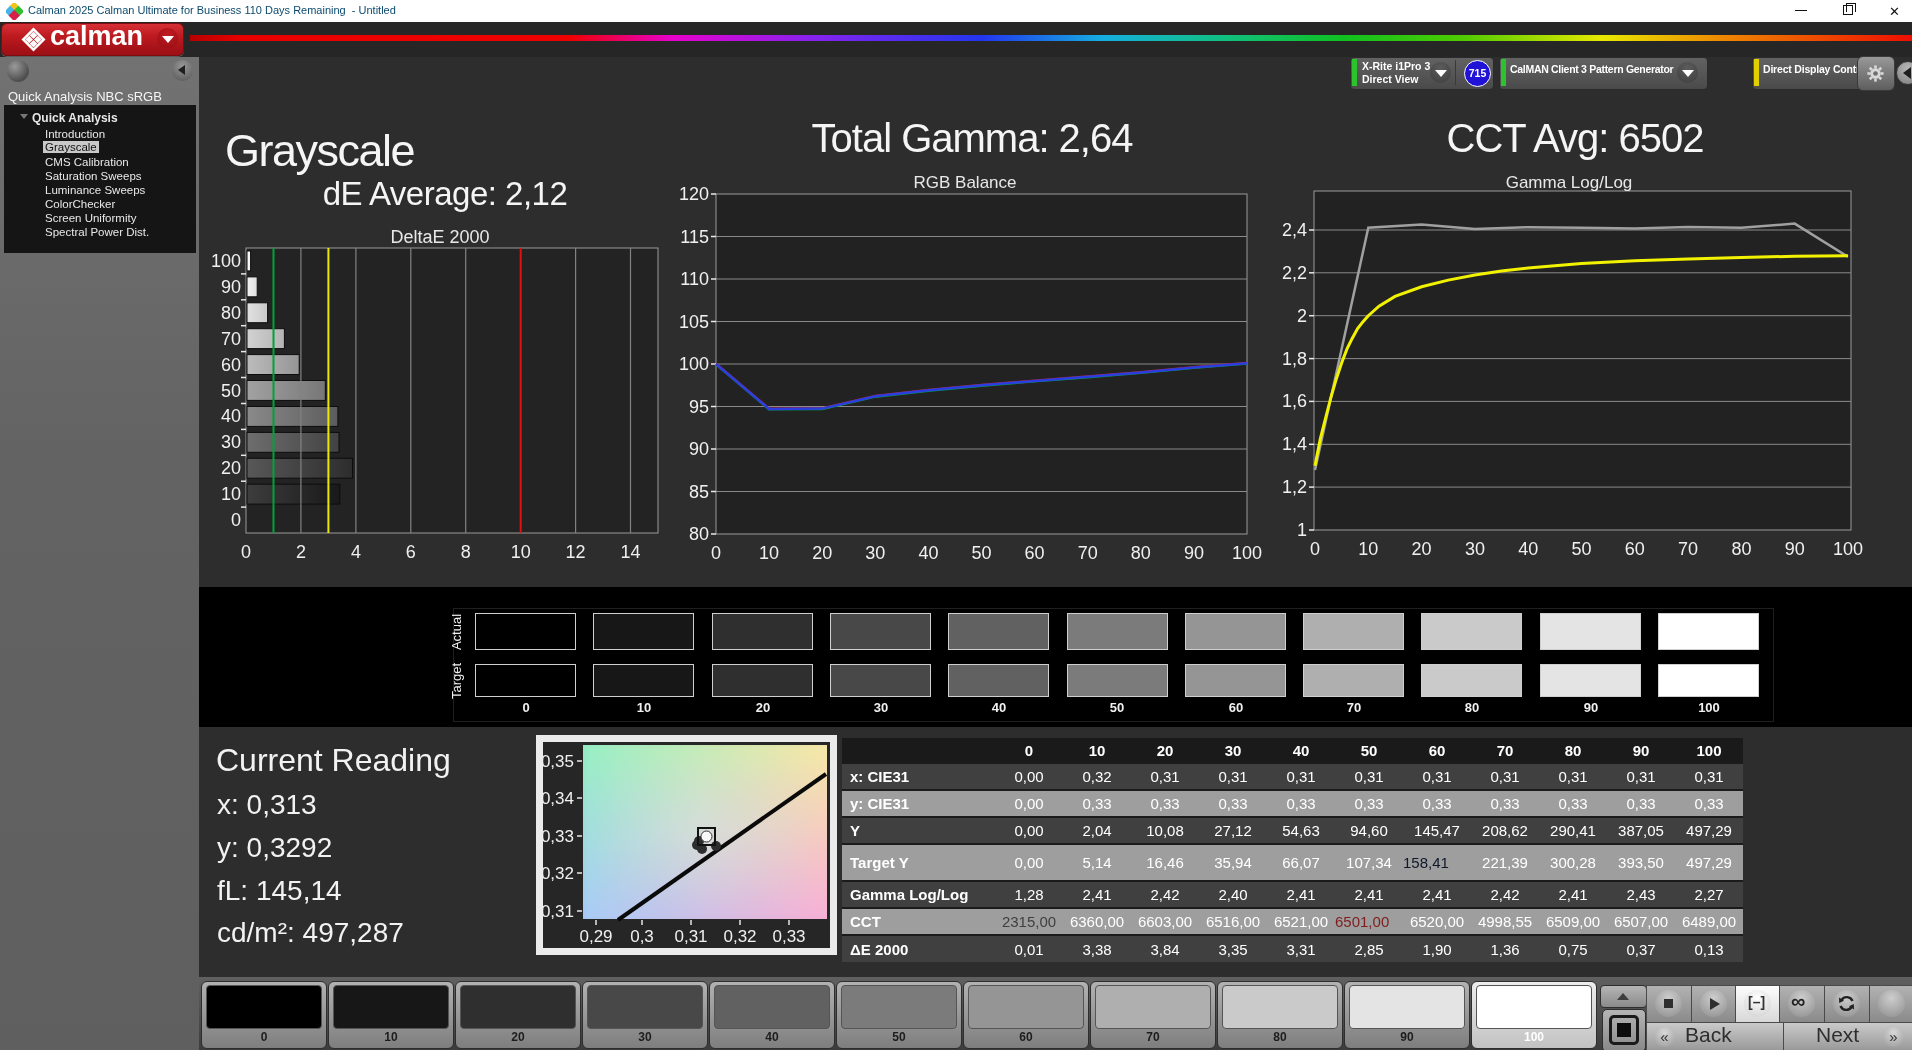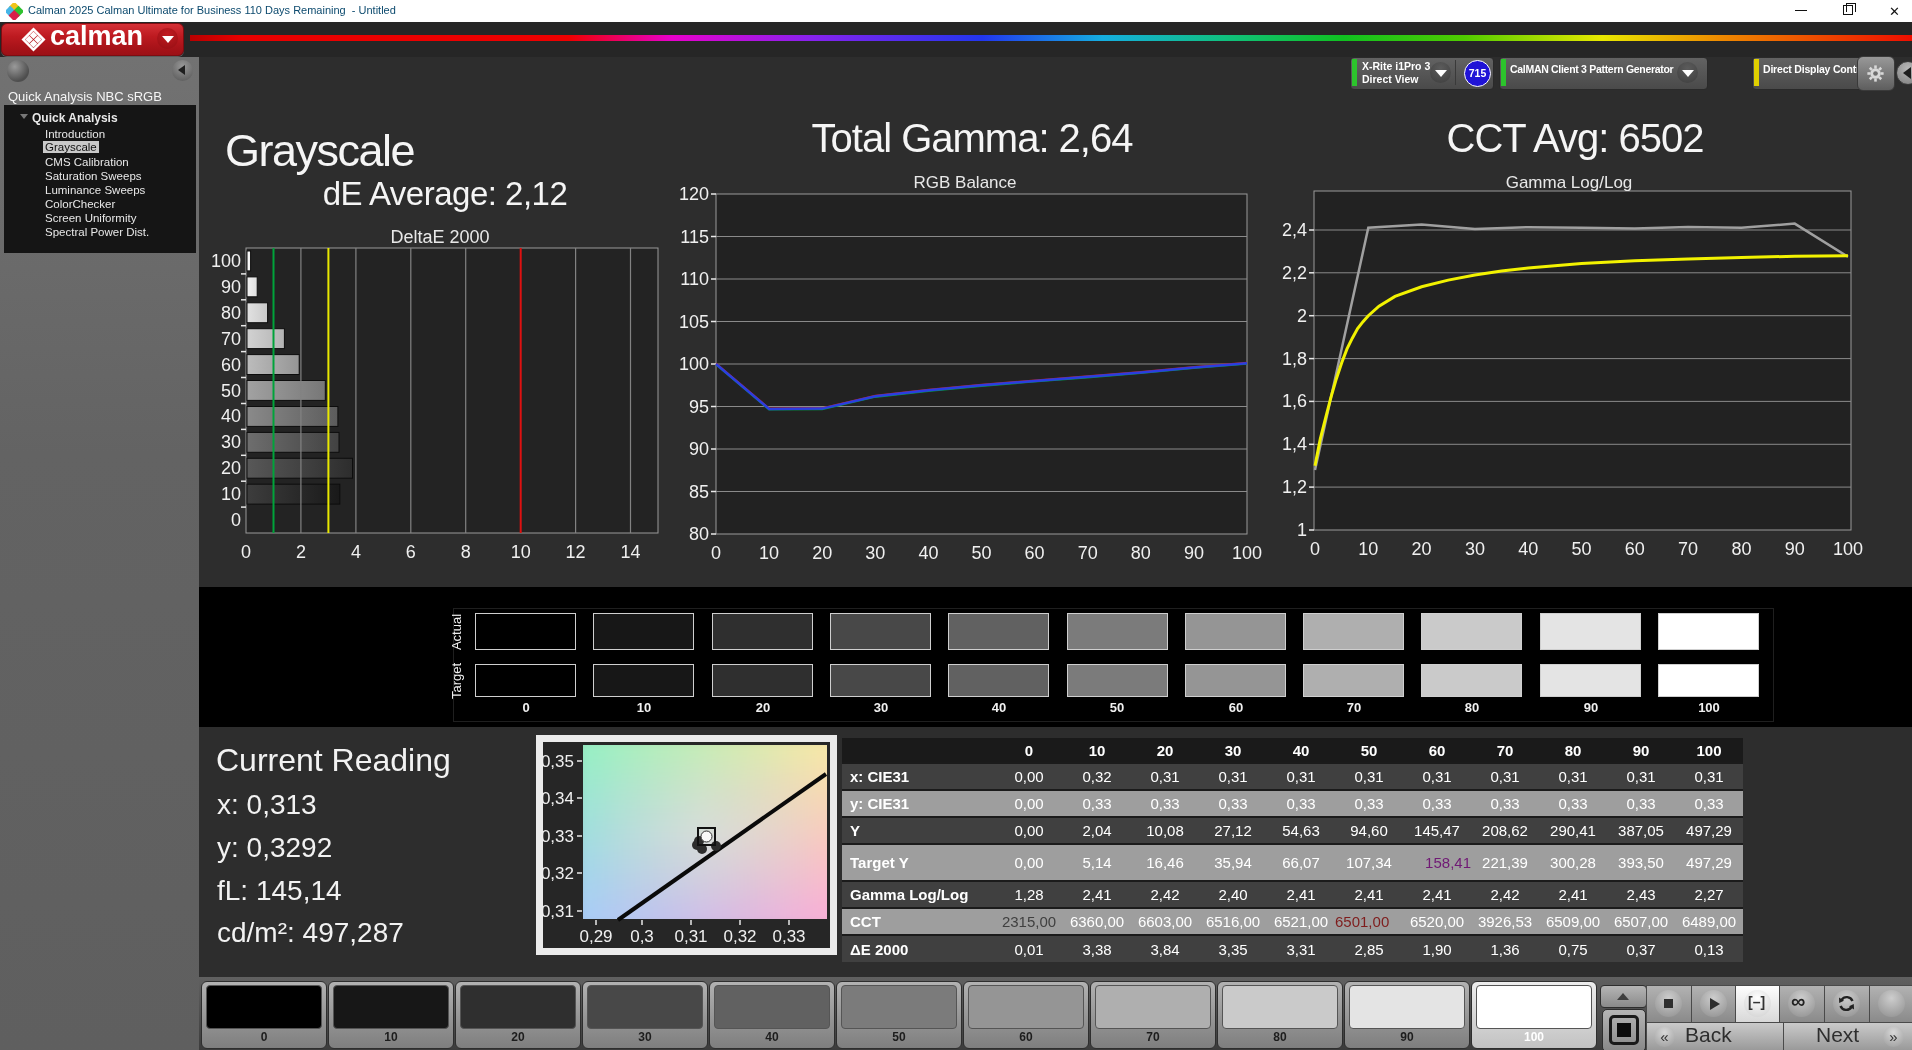--- a/index.html
+++ b/index.html
@@ -700,21 +700,21 @@
 <td style="text-align:center;font-size:15px;color:#fff;">497,29</td>
 </tr>
 <tr style="background:#9e9e9e;border-top:2px solid #1b1b1b;height:37px;">
 <td style="padding-left:8px !important;font-size:15px;font-weight:bold;color:#fff;">Target Y</td>
 <td style="text-align:center;font-size:15px;color:#fff;">0,00</td>
 <td style="text-align:center;font-size:15px;color:#fff;">5,14</td>
 <td style="text-align:center;font-size:15px;color:#fff;">16,46</td>
 <td style="text-align:center;font-size:15px;color:#fff;">35,94</td>
 <td style="text-align:center;font-size:15px;color:#fff;">66,07</td>
 <td style="text-align:center;font-size:15px;color:#fff;">107,34</td>
-<td style="text-align:right;font-size:15px;color:#701a75;">158,41</td>
+<td style="text-align:left;font-size:15px;color:#0f172a;">158,41</td>
 <td style="text-align:center;font-size:15px;color:#fff;">221,39</td>
 <td style="text-align:center;font-size:15px;color:#fff;">300,28</td>
 <td style="text-align:center;font-size:15px;color:#fff;">393,50</td>
 <td style="text-align:center;font-size:15px;color:#fff;">497,29</td>
 </tr>
 <tr style="background:#404040;border-top:2px solid #1b1b1b;height:27px;">
 <td style="padding-left:8px !important;font-size:15px;font-weight:bold;color:#fff;">Gamma Log/Log</td>
 <td style="text-align:center;font-size:15px;color:#fff;">1,28</td>
 <td style="text-align:center;font-size:15px;color:#fff;">2,41</td>
 <td style="text-align:center;font-size:15px;color:#fff;">2,42</td>
@@ -729,21 +729,21 @@
 </tr>
 <tr style="background:#9e9e9e;border-top:2px solid #1b1b1b;height:27px;">
 <td style="padding-left:8px !important;font-size:15px;font-weight:bold;color:#fff;">CCT</td>
 <td style="text-align:center;font-size:15px;color:#404040;">2315,00</td>
 <td style="text-align:center;font-size:15px;color:#fff;">6360,00</td>
 <td style="text-align:center;font-size:15px;color:#fff;">6603,00</td>
 <td style="text-align:center;font-size:15px;color:#fff;">6516,00</td>
 <td style="text-align:center;font-size:15px;color:#fff;">6521,00</td>
 <td style="text-align:left;font-size:15px;color:#7f1d1d;">6501,00</td>
 <td style="text-align:center;font-size:15px;color:#fff;">6520,00</td>
-<td style="text-align:center;font-size:15px;color:#fff;">3926,53</td>
+<td style="text-align:center;font-size:15px;color:#fff;">4998,55</td>
 <td style="text-align:center;font-size:15px;color:#fff;">6509,00</td>
 <td style="text-align:center;font-size:15px;color:#fff;">6507,00</td>
 <td style="text-align:center;font-size:15px;color:#fff;">6489,00</td>
 </tr>
 <tr style="background:#404040;border-top:2px solid #1b1b1b;height:27px;">
 <td style="padding-left:8px !important;font-size:15px;font-weight:bold;color:#fff;">ΔE 2000</td>
 <td style="text-align:center;font-size:15px;color:#fff;">0,01</td>
 <td style="text-align:center;font-size:15px;color:#fff;">3,38</td>
 <td style="text-align:center;font-size:15px;color:#fff;">3,84</td>
 <td style="text-align:center;font-size:15px;color:#fff;">3,35</td>

